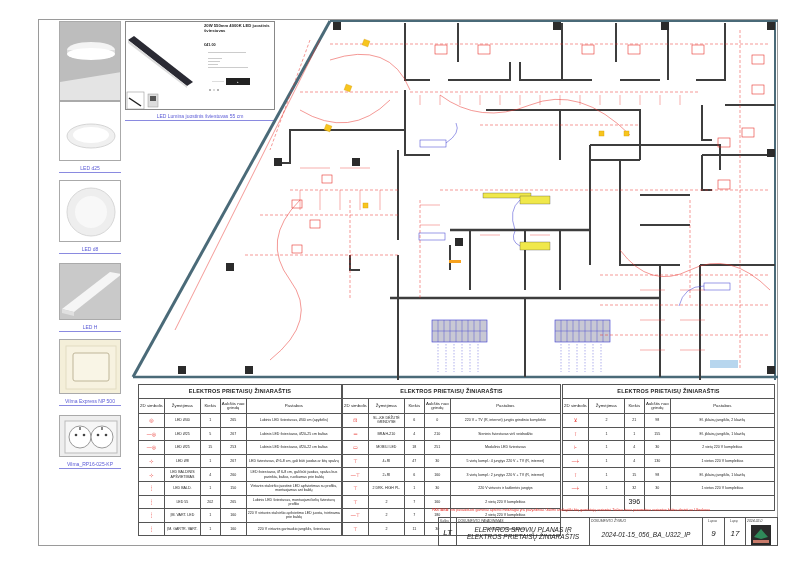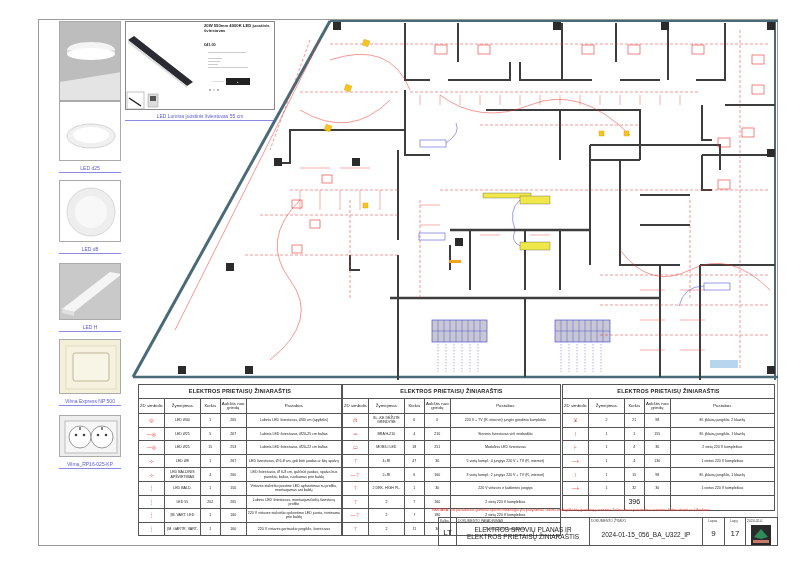--- a/index.html
+++ b/index.html
@@ -11,21 +11,21 @@
   .card-label{position:absolute;left:125px;top:113px;width:150px;text-align:center;font-size:5px;color:#5b5bd6;border-bottom:1px solid #8a8ae0;line-height:7px;}
   .plan{position:absolute;left:130px;top:19px;width:648px;height:365px;}
   .tbl{position:absolute;top:384px;border-collapse:collapse;font-size:3.6px;background:#fff;}
   .tbl td,.tbl th{border:0.6px solid #555;text-align:center;padding:0 1px;line-height:4.2px;}
   .tbl th{font-weight:normal;font-size:4.4px;height:14px;}
   .tbl .ttl{font-weight:bold;font-size:5.5px;height:13px;letter-spacing:0.2px;}
   .tbl td{height:12.6px;}
   .sym{color:#e8332d;font-size:5px;}
   .note{position:absolute;left:432px;top:508px;font-size:3.6px;color:#e8332d;white-space:nowrap;}
   .titleblock{position:absolute;left:438px;top:517px;width:340px;height:29px;border:0.8px solid #555;box-sizing:border-box;display:flex;font-size:4px;}
-  .tb-cell{border-right:0.6px solid #555;position:relative;box-sizing:border-box;}
+  .tb-cell{border-right:0.6px solid #555;position:relative;box-sizing:border-box;font-style:italic;}
   .tb-cap{position:absolute;left:1px;top:1px;font-size:3.4px;color:#444;}
   .tb-val{position:absolute;left:0;right:0;top:9px;text-align:center;font-size:6.5px;color:#222;line-height:7px;}
 </style>
 </head>
 <body>
 
 <div class="frame"></div>
 
 <div id="thumbs">
     <div class="thumb" style="top: 21px; height: 80px;"><svg width="62" height="80">

